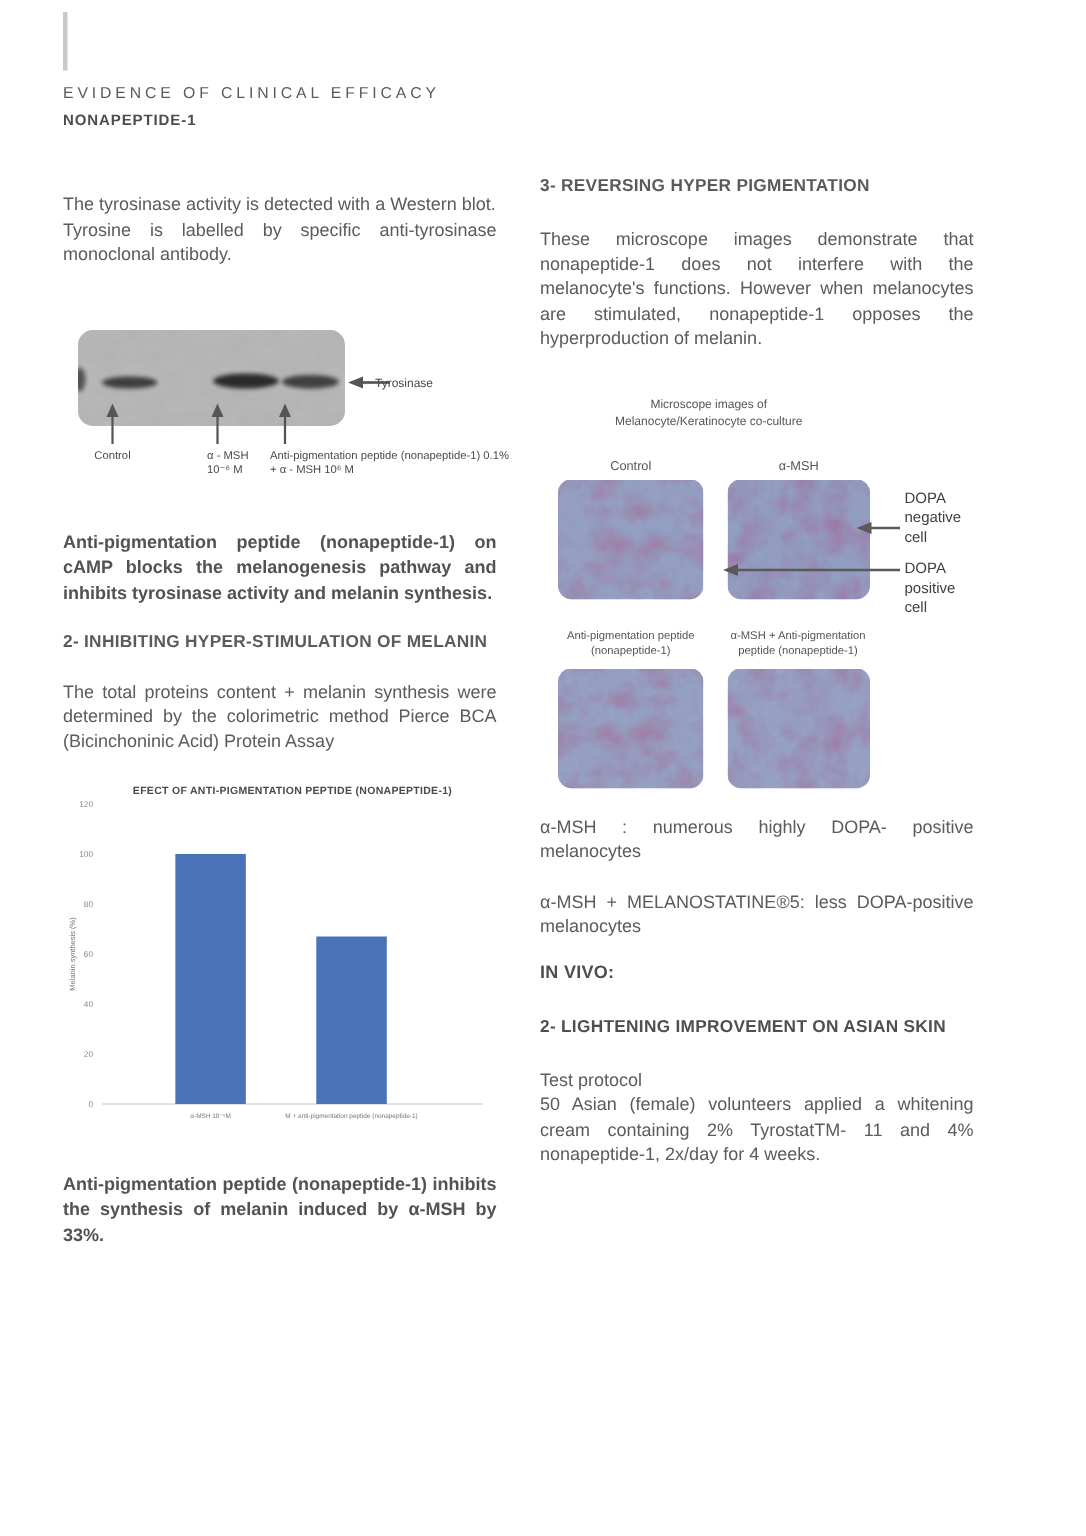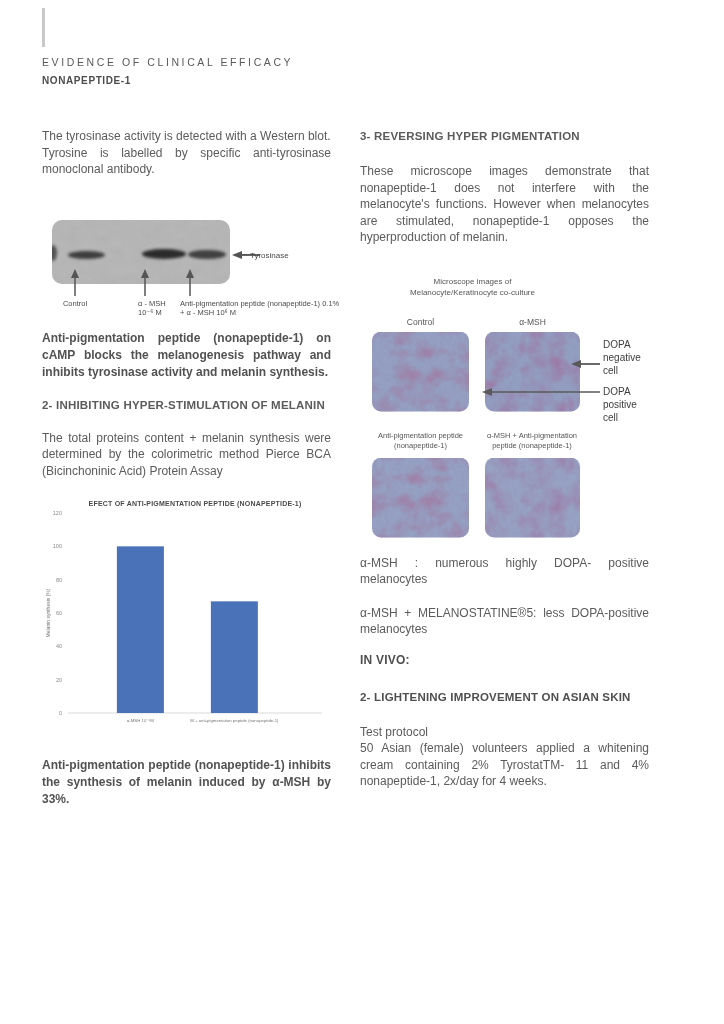--- a/index.html
+++ b/index.html
@@ -8,21 +8,21 @@
   .pre { white-space:pre-line; }
   .just { text-align:justify; text-align-last:left; }
 
   
   .accent-bar { position:absolute; left:42px; top:8px; width:3px; height:39px; background:#c9c9c9; }
   .eyebrow { position:absolute; left:42px; top:56px; font-size:10.5px; letter-spacing:2.6px; color:#595959; }
   .page-title { position:absolute; left:42px; top:75px; font-size:10px; font-weight:bold; letter-spacing:0.6px; color:#4c4c4c; }
 
   
   .col-left  { position:absolute; left:42px;  top:122px; width:289px; }
-  .col-right { position:absolute; left:360px; top:124px; width:289px; }
+  .col-right { position:absolute; left:360px; top:112px; width:289px; }
   .body-text { font-size:12px; line-height:16.5px; color:#5b5b5b; }
   .bold-text { font-size:12px; line-height:17px; font-weight:bold; color:#525252; }
   .sec-head  { font-size:11.5px; color:#5b5b5b; white-space:nowrap; letter-spacing:0.2px; }
   .sec-head-bold { font-size:11.5px; font-weight:bold; color:#4f4f4f; white-space:nowrap; letter-spacing:0.2px; }
 
   
   .blot-fig { position:relative; height:102px; margin-top:42px; }
   .blot-strip { position:absolute; left:10px; top:0; width:178px; height:64px; border-radius:10px; overflow:hidden; background:#b7b7b7; }
   .blot-noise { position:absolute; left:0; top:0; width:100%; height:100%; }
   .band { position:absolute; background:#202020; border-radius:50%; filter:blur(1.5px); }
@@ -115,21 +115,21 @@
           <line x1="5" y1="27" x2="5" y2="7" stroke="#555" stroke-width="1.5"></line>
           <polygon points="5,0 1,9 9,9" fill="#555"></polygon>
         </svg>
       <div class="lane-label lane-label-1 pre">Control</div>
       <div class="lane-label lane-label-2 pre">α - MSH
 10⁻⁶ M</div>
       <div class="lane-label lane-label-3 pre">Anti-pigmentation peptide (nonapeptide-1) 0.1%
 +  α - MSH 10⁶ M</div>
     </div>
 
-    <p class="bold-text just" style="margin-top:8px">Anti-pigmentation peptide (nonapeptide-1) on cAMP blocks the melanogenesis pathway and inhibits tyrosinase activity and melanin synthesis.</p>
+    <p class="bold-text just" style="margin-top:31px">Anti-pigmentation peptide (nonapeptide-1) on cAMP blocks the melanogenesis pathway and inhibits tyrosinase activity and melanin synthesis.</p>
 
     <h2 class="sec-head" style="margin-top:18px">2- INHIBITING HYPER-STIMULATION OF MELANIN</h2>
 
     <p class="body-text just" style="margin-top:19px">The total proteins content + melanin synthesis were determined by the colorimetric method Pierce BCA (Bicinchoninic Acid) Protein Assay</p>
 
     <div class="chart-fig">
       <svg id="melanin-chart" width="290" height="240" viewBox="0 0 290 240">
           <text x="153" y="11" text-anchor="middle" font-size="7" font-weight="600" fill="#4a4a4a" letter-spacing="0.2">EFECT OF ANTI-PIGMENTATION PEPTIDE (NONAPEPTIDE-1)</text>
           <text x="20" y="220" text-anchor="end" font-size="5.5" fill="#8a8a8a">0</text>
           <text x="20" y="186.66666666666669" text-anchor="end" font-size="5.5" fill="#8a8a8a">20</text>

